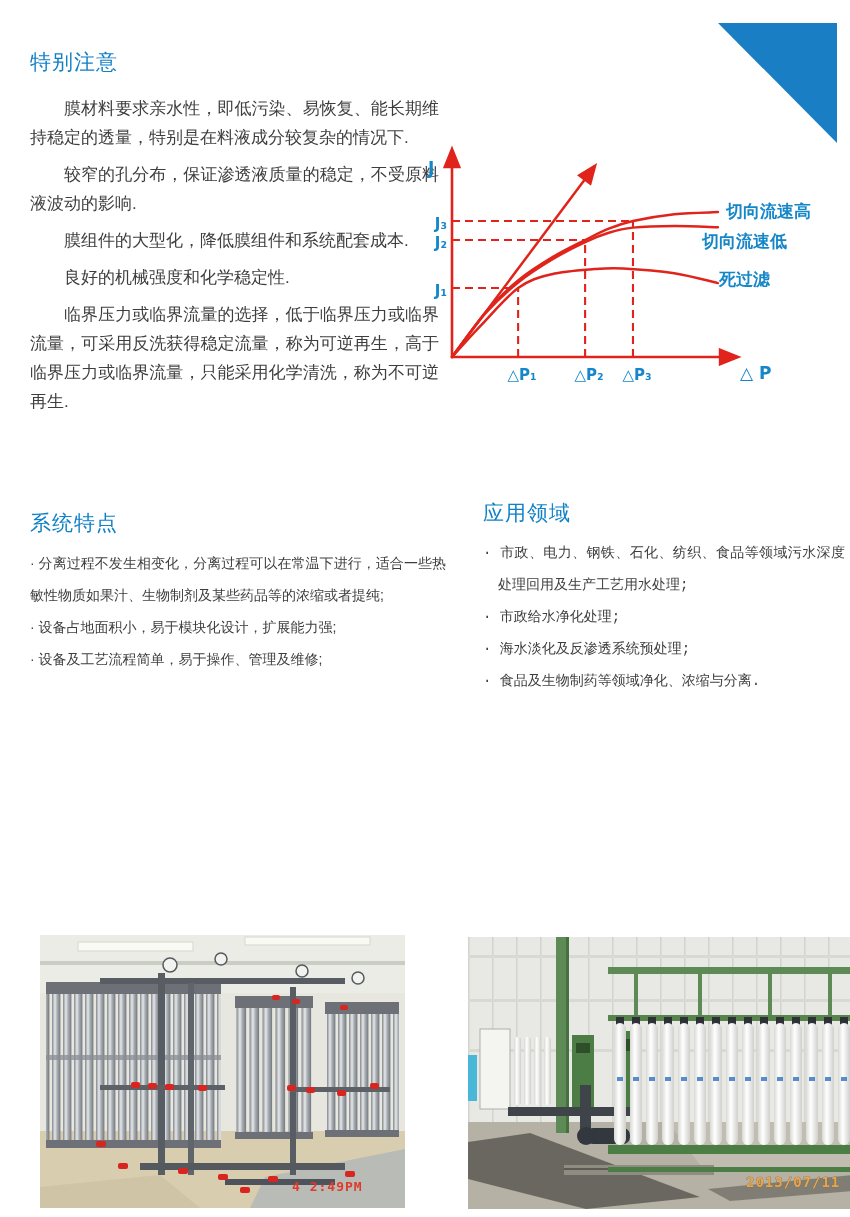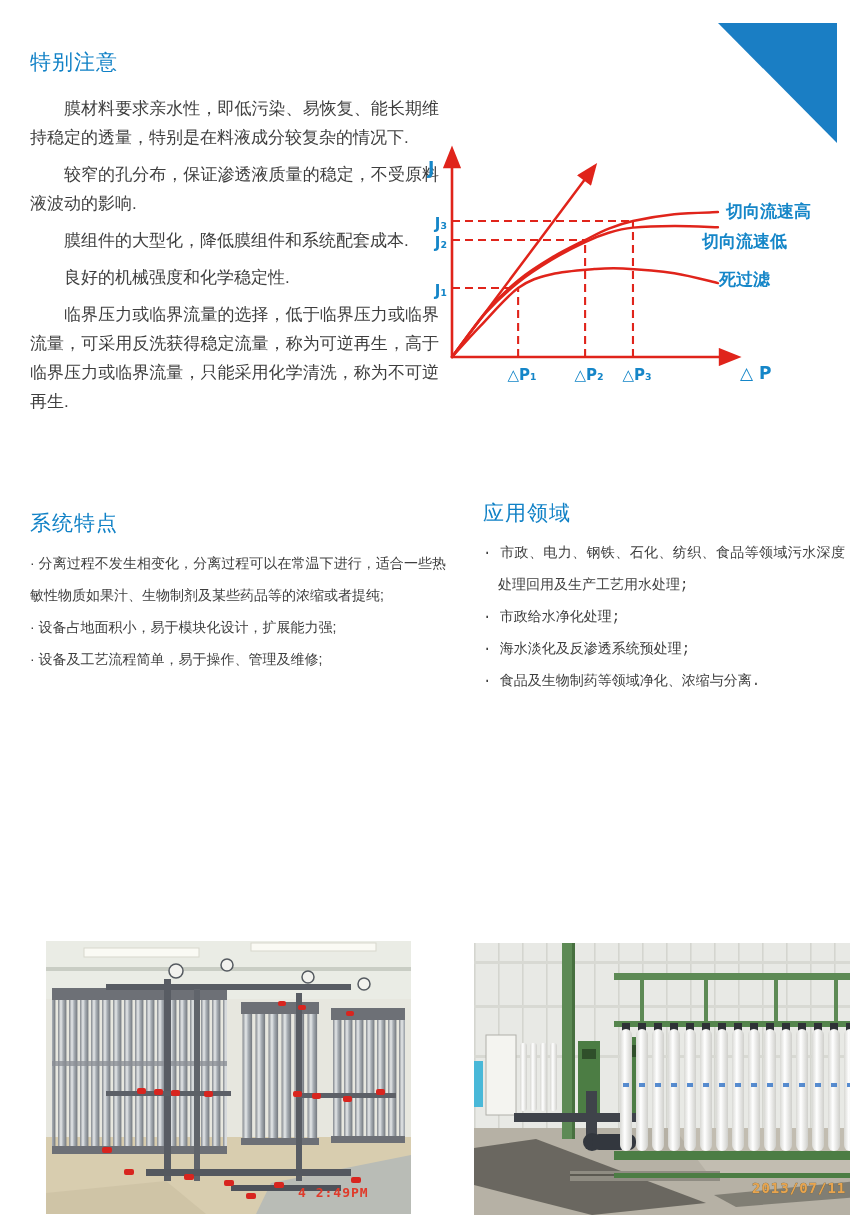--- a/index.html
+++ b/index.html
@@ -26,21 +26,21 @@
   .axis-lab{fill:#1586c8;font:bold 17px "DejaVu Sans",sans-serif;}
   .curve-lab{fill:#1586c8;font:bold 17px "DejaVu Sans",sans-serif;}
   
   #features{position:absolute;left:30px;top:509px;width:416px;}
   #apps{position:absolute;left:483px;top:499px;width:362px;}
   .blist{list-style:none;margin:10px 0 0 0;padding:0;}
   .blist li{font-size:14px;line-height:32px;color:#3e3e3e;margin:0;text-align:justify;}
   .blist li::before{content:"· ";}
   #apps .blist li{padding-left:15px;text-indent:-15px;font-family:Liberation Mono, monospace;}
   
-  .photo{position:absolute;margin:16px;}
+  .photo{position:absolute;margin:10px;}
   #photo-left{left:30px;top:925px;}
   #photo-right{left:458px;top:927px;}
   .ts-red{fill:#e03a2a;font:bold 13px "DejaVu Sans Mono",monospace;letter-spacing:1px;}
   .ts-orange{fill:#e8a44e;font:bold 14px "DejaVu Sans Mono",monospace;letter-spacing:1px;
              paint-order:stroke;stroke:#7a6a40;stroke-width:.6;}
 </style>
 </head>
 <body>
 
 <div class="page">

